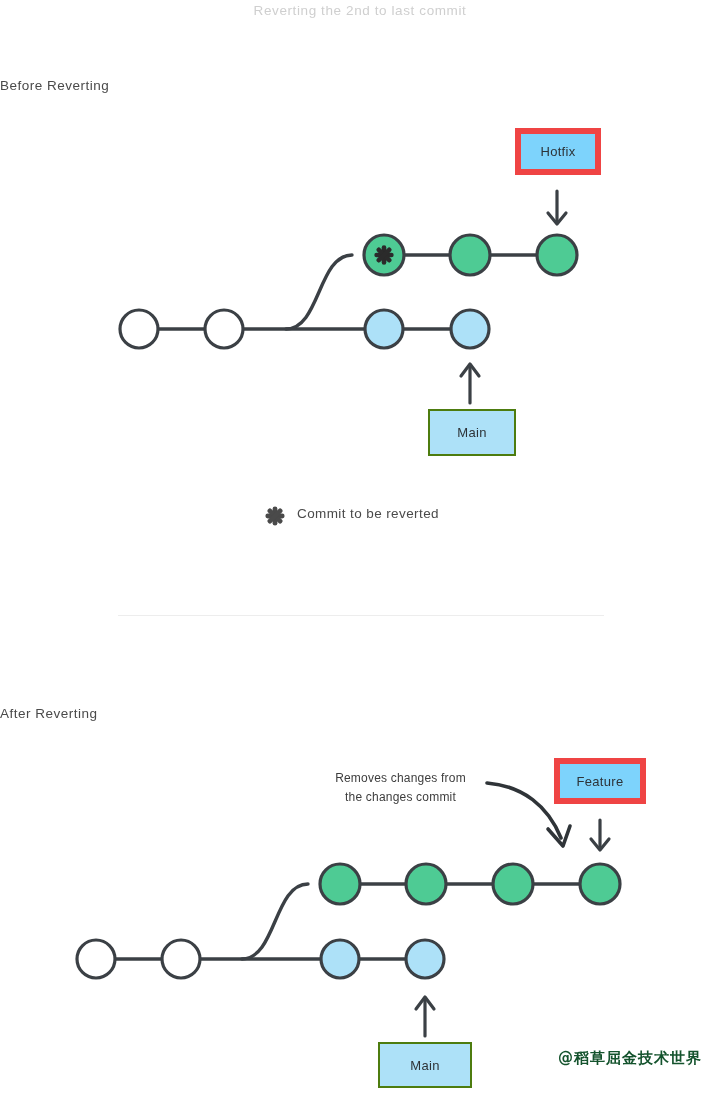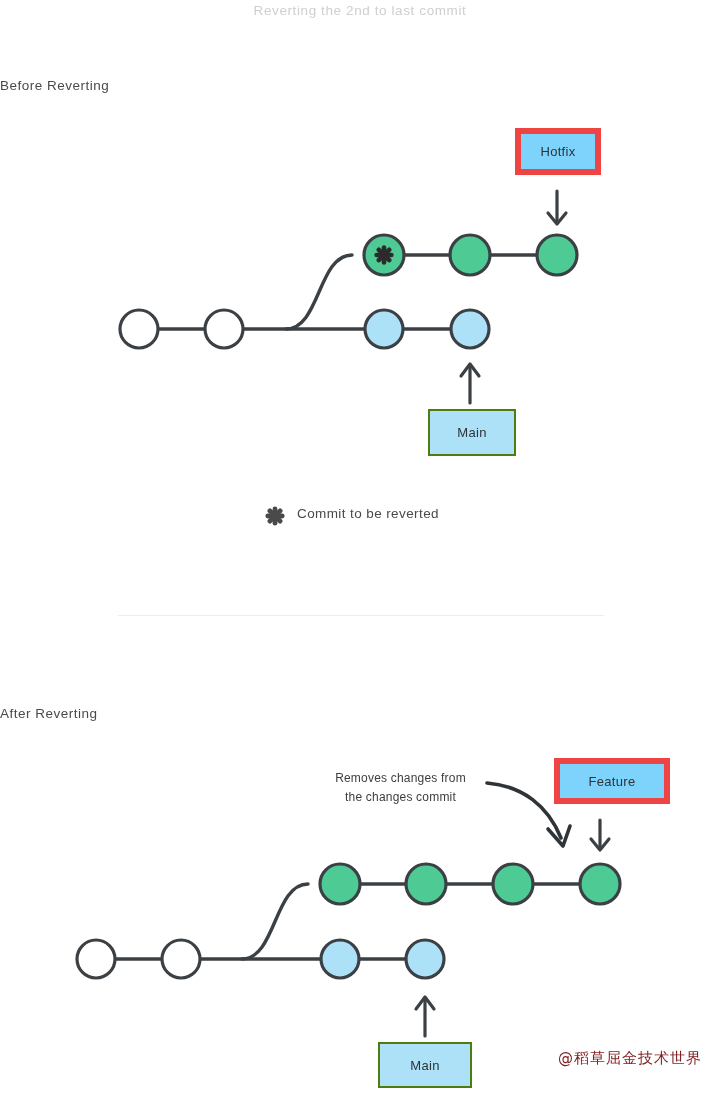--- a/index.html
+++ b/index.html
@@ -74,21 +74,21 @@
     border: 6px solid #ef4444;
     color: #2d3338;
   }
   .label-box.blue {
     background: #ade1f8;
     border: 2px solid #4d7c0f;
     color: #2d3338;
   }
   #box-hotfix   { left: 515px; top: 128px; width: 86px; height: 47px; }
   #box-main-1   { left: 428px; top: 409px; width: 88px; height: 47px; }
-  #box-feature  { left: 554px; top: 758px; width: 116px; height: 46px; }
+  #box-feature  { left: 554px; top: 758px; width: 92px; height: 46px; }
   #box-main-2   { left: 378px; top: 1042px; width: 94px; height: 46px; }
 
   .legend {
     position: absolute;
     left: 265px;
     top: 506px;
     display: flex;
     align-items: flex-start;
     gap: 12px;
   }
@@ -108,24 +108,25 @@
     line-height: 19px;
     letter-spacing: 0.2px;
     color: #3d3d3d;
   }
 
   .watermark {
     position: absolute;
     left: 558px;
     top: 1049px;
     font-size: 15px;
-    color: #7f1d1d;
+    color: #14532d;
     letter-spacing: 1px;
     font-family: "DejaVu Sans", sans-serif;
     white-space: nowrap;
+    font-weight: bold;
   }
 </style>
 </head>
 <body>
 
 <div class="page">
 
   <div class="page-title">Reverting the 2nd to last commit</div>
 
   <div class="section-title" id="title-before">Before Reverting</div>

